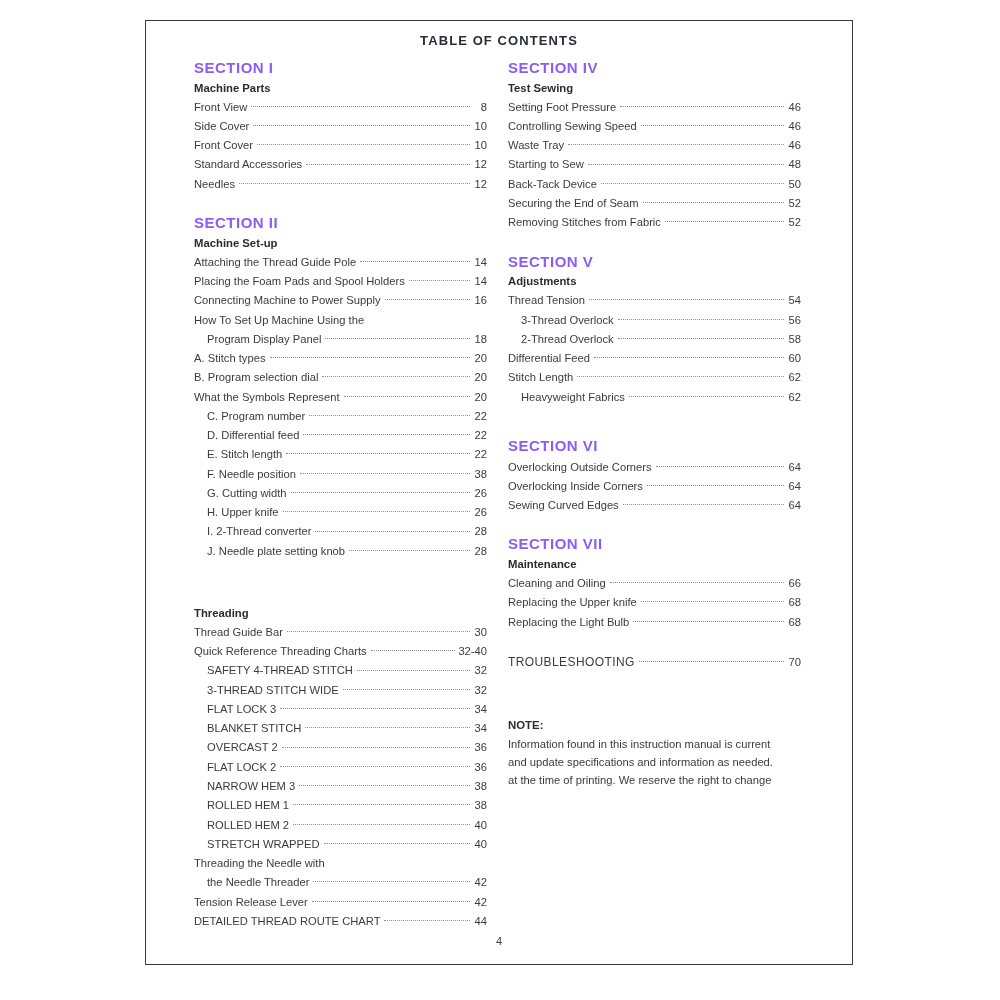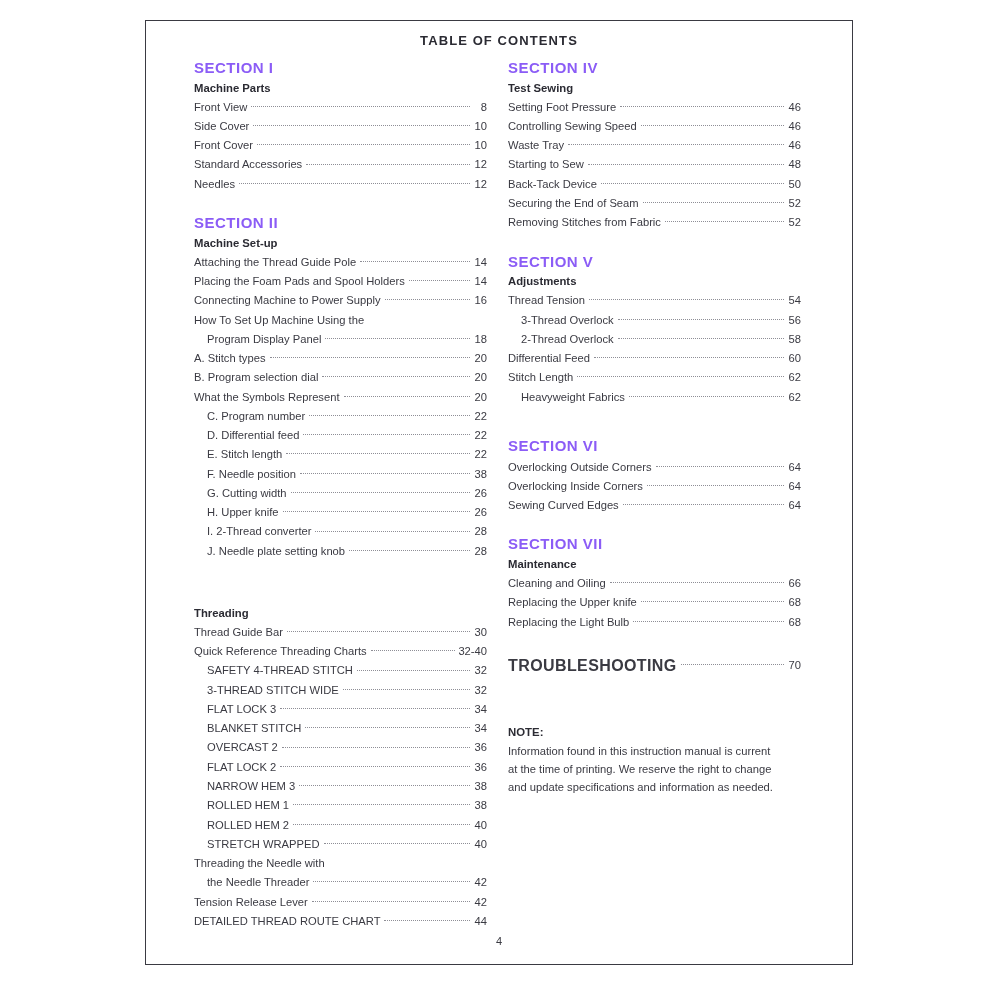--- a/index.html
+++ b/index.html
@@ -91,21 +91,21 @@
     min-width: 8px;
     height: 1px;
   }
   .entry .epage {
     flex: 0 0 auto;
     text-align: right;
     min-width: 14px;
   }
 
   .entry.indent-1 { padding-left: 13px; }
-  .entry.bold .etitle { font-weight: bold; letter-spacing: 0.4px; font-size: 16px; }
+  .entry.bold .etitle { font-weight: normal; letter-spacing: 0.4px; font-size: 12px; }
   .entry.plain {
     display: block;
     font-size: 11.2px;
     line-height: 1.72;
     color: #3a3a42;
   }
   .spacer-md { height: 20px; }
   .spacer-lg { height: 30px; }
   .spacer-xl { height: 44px; }
 
@@ -449,20 +449,20 @@
         <div class="spacer-md"></div>
         <div class="entry bold">
           <span class="etitle">TROUBLESHOOTING</span>
           <span class="leader"></span>
           <span class="epage">70</span>
         </div>
         <div class="spacer-xl"></div>
         <div>
           <div class="note-title">NOTE:</div>
           <div class="note-body">Information found in this instruction manual is current</div>
+          <div class="note-body">and update specifications and information as needed.</div>
           <div class="note-body">at the time of printing. We reserve the right to change</div>
-          <div class="note-body">and update specifications and information as needed.</div>
         </div>
       </div>
   </div>
 
   <div class="page-footer">4</div>
 </div>
 
 </body></html>

